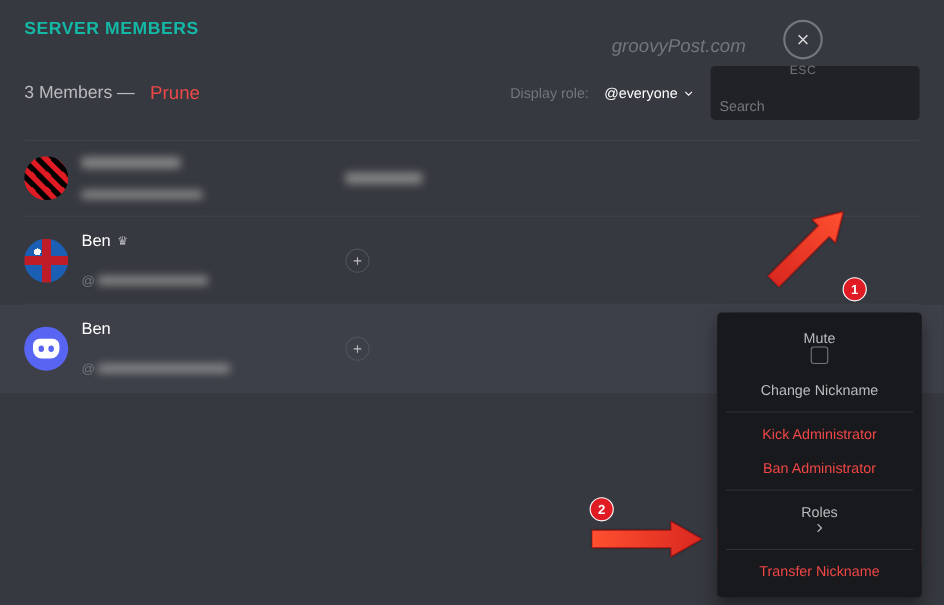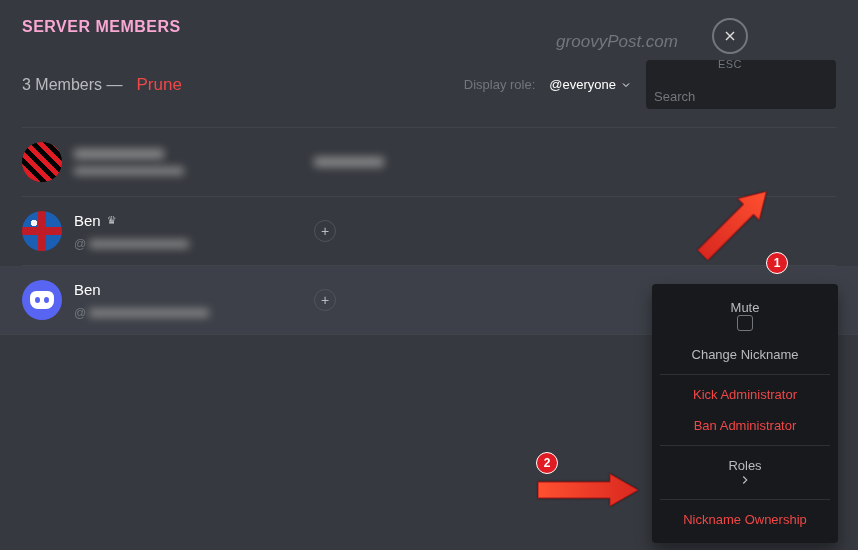--- a/index.html
+++ b/index.html
@@ -1,19 +1,19 @@
 <!DOCTYPE html>
 <html><head>
 <meta charset="utf-8">
 <style>
 * { margin: 0; padding: 0; box-sizing: border-box; font-family: -apple-system, BlinkMacSystemFont, "Segoe UI", Helvetica, Arial, sans-serif; }
 body { background: #36393f; color: #dcddde; width: 858px; height: 550px; overflow: hidden; position: relative; }
 .container { padding: 18px 22px; }
 .header-row { display: flex; align-items: center; justify-content: space-between; }
-.title { color: #f9a8d4; font-size: 16px; font-weight: 700; letter-spacing: 0.5px; text-transform: uppercase; }
+.title { color: #14b8a6; font-size: 16px; font-weight: 700; letter-spacing: 0.5px; text-transform: uppercase; }
 .close-wrap { position: absolute; top: 18px; right: 110px; text-align: center; }
 .close-btn { width: 36px; height: 36px; border: 2px solid #72767d; border-radius: 50%; display: flex; align-items: center; justify-content: center; cursor: pointer; }
 .close-x { color: #dcddde; font-size: 16px; }
 .esc { color: #72767d; font-size: 11px; margin-top: 4px; letter-spacing: 0.5px; }
 .watermark { position: absolute; top: 32px; right: 180px; color: #72767d; font-size: 17px; font-style: italic; }
 .subheader { display: flex; align-items: center; margin-top: 24px; gap: 14px; }
 .count { color: #b9bbbe; font-size: 16px; }
 .prune { color: #f04747; font-size: 17px; cursor: pointer; }
 .spacer { flex: 1; }
 .role-label { color: #72767d; font-size: 13px; }
@@ -26,21 +26,21 @@
 .member-row { display: flex; align-items: center; padding: 14px 0; border-bottom: 1px solid #40444b; position: relative; }
 .member-row.selected { background: rgba(79,84,92,0.3); margin: 0 -22px; padding: 14px 22px; }
 .avatar { width: 40px; height: 40px; border-radius: 50%; margin-right: 12px; flex-shrink: 0; }
 .avatar-1 { background: linear-gradient(45deg, #e01b24 25%, #000 25%, #000 50%, #e01b24 50%, #e01b24 75%, #000 75%); background-size: 14px 14px; }
 .avatar-2 { background: radial-gradient(circle at 30% 30%, #f6f5f4 0%, #f6f5f4 8%, transparent 8%), linear-gradient(45deg, #1a5fb4 12%, transparent 12%, transparent 88%, #1a5fb4 88%), linear-gradient(-45deg, #1a5fb4 12%, transparent 12%, transparent 88%, #1a5fb4 88%), linear-gradient(0deg, transparent 40%, #c01c28 40%, #c01c28 60%, transparent 60%), linear-gradient(90deg, transparent 40%, #c01c28 40%, #c01c28 60%, transparent 60%), #1a5fb4; }
 .avatar-3 { background: #5865f2; display: flex; align-items: center; justify-content: center; }
 .discord-logo { width: 24px; height: 18px; background: #fff; border-radius: 6px 6px 8px 8px; position: relative; }
 .discord-logo::before, .discord-logo::after { content: ""; position: absolute; width: 5px; height: 6px; background: #5865f2; border-radius: 50%; top: 6px; }
 .discord-logo::before { left: 5px; }
 .discord-logo::after { right: 5px; }
-.member-info { display: flex; flex-direction: column; gap: 8px; min-width: 200px; }
+.member-info { display: flex; flex-direction: column; gap: 20px; min-width: 200px; }
 .member-name { color: #fff; font-size: 15px; font-weight: 500; display: flex; align-items: center; gap: 6px; }
 .crown { color: #b9bbbe; font-size: 11px; }
 .blur { filter: blur(4px); background: #888; color: transparent; border-radius: 2px; display: inline-block; }
 .blur-line { height: 10px; }
 .sub-line { color: #72767d; font-size: 12px; display: flex; align-items: center; gap: 3px; }
 .role-area { display: flex; align-items: center; gap: 8px; margin-left: 40px; }
 .add-role { width: 22px; height: 22px; border: 1px solid #4f545c; border-radius: 50%; display: flex; align-items: center; justify-content: center; color: #b9bbbe; font-size: 14px; cursor: pointer; }
 .more-btn { position: absolute; right: 22px; color: #b9bbbe; cursor: pointer; font-size: 18px; line-height: 4px; display:flex; flex-direction:column; gap:3px; align-items:center;}
 .more-btn span{width:4px;height:4px;background:#b9bbbe;border-radius:50%;}
 .context-menu { position: absolute; top: 284px; right: 20px; width: 186px; background: #18191c; border-radius: 4px; padding: 8px; box-shadow: 0 8px 16px rgba(0,0,0,0.4); z-index: 10; }
@@ -174,21 +174,21 @@
   </div>
   <hr class="menu-sep">
   <div class="menu-item">
     <span>Roles</span>
     <svg class="chevron" width="14" height="14" viewBox="0 0 24 24" fill="none" stroke="currentColor" stroke-width="2">
         <polyline points="9 18 15 12 9 6"></polyline>
       </svg>
   </div>
   <hr class="menu-sep">
   <div class="menu-item danger">
-    <span>Nickname Ownership</span>
+    <span>Transfer Nickname</span>
   </div>
 </div>
 
 <div class="highlight-box hl-transfer"></div>
 
 <div class="arrow arrow-1">
   <svg width="90" height="40" viewBox="0 0 90 40">
       <defs>
         <linearGradient id="g1" x1="0" y1="0" x2="1" y2="0">
           <stop offset="0" stop-color="#ff5030"></stop>

